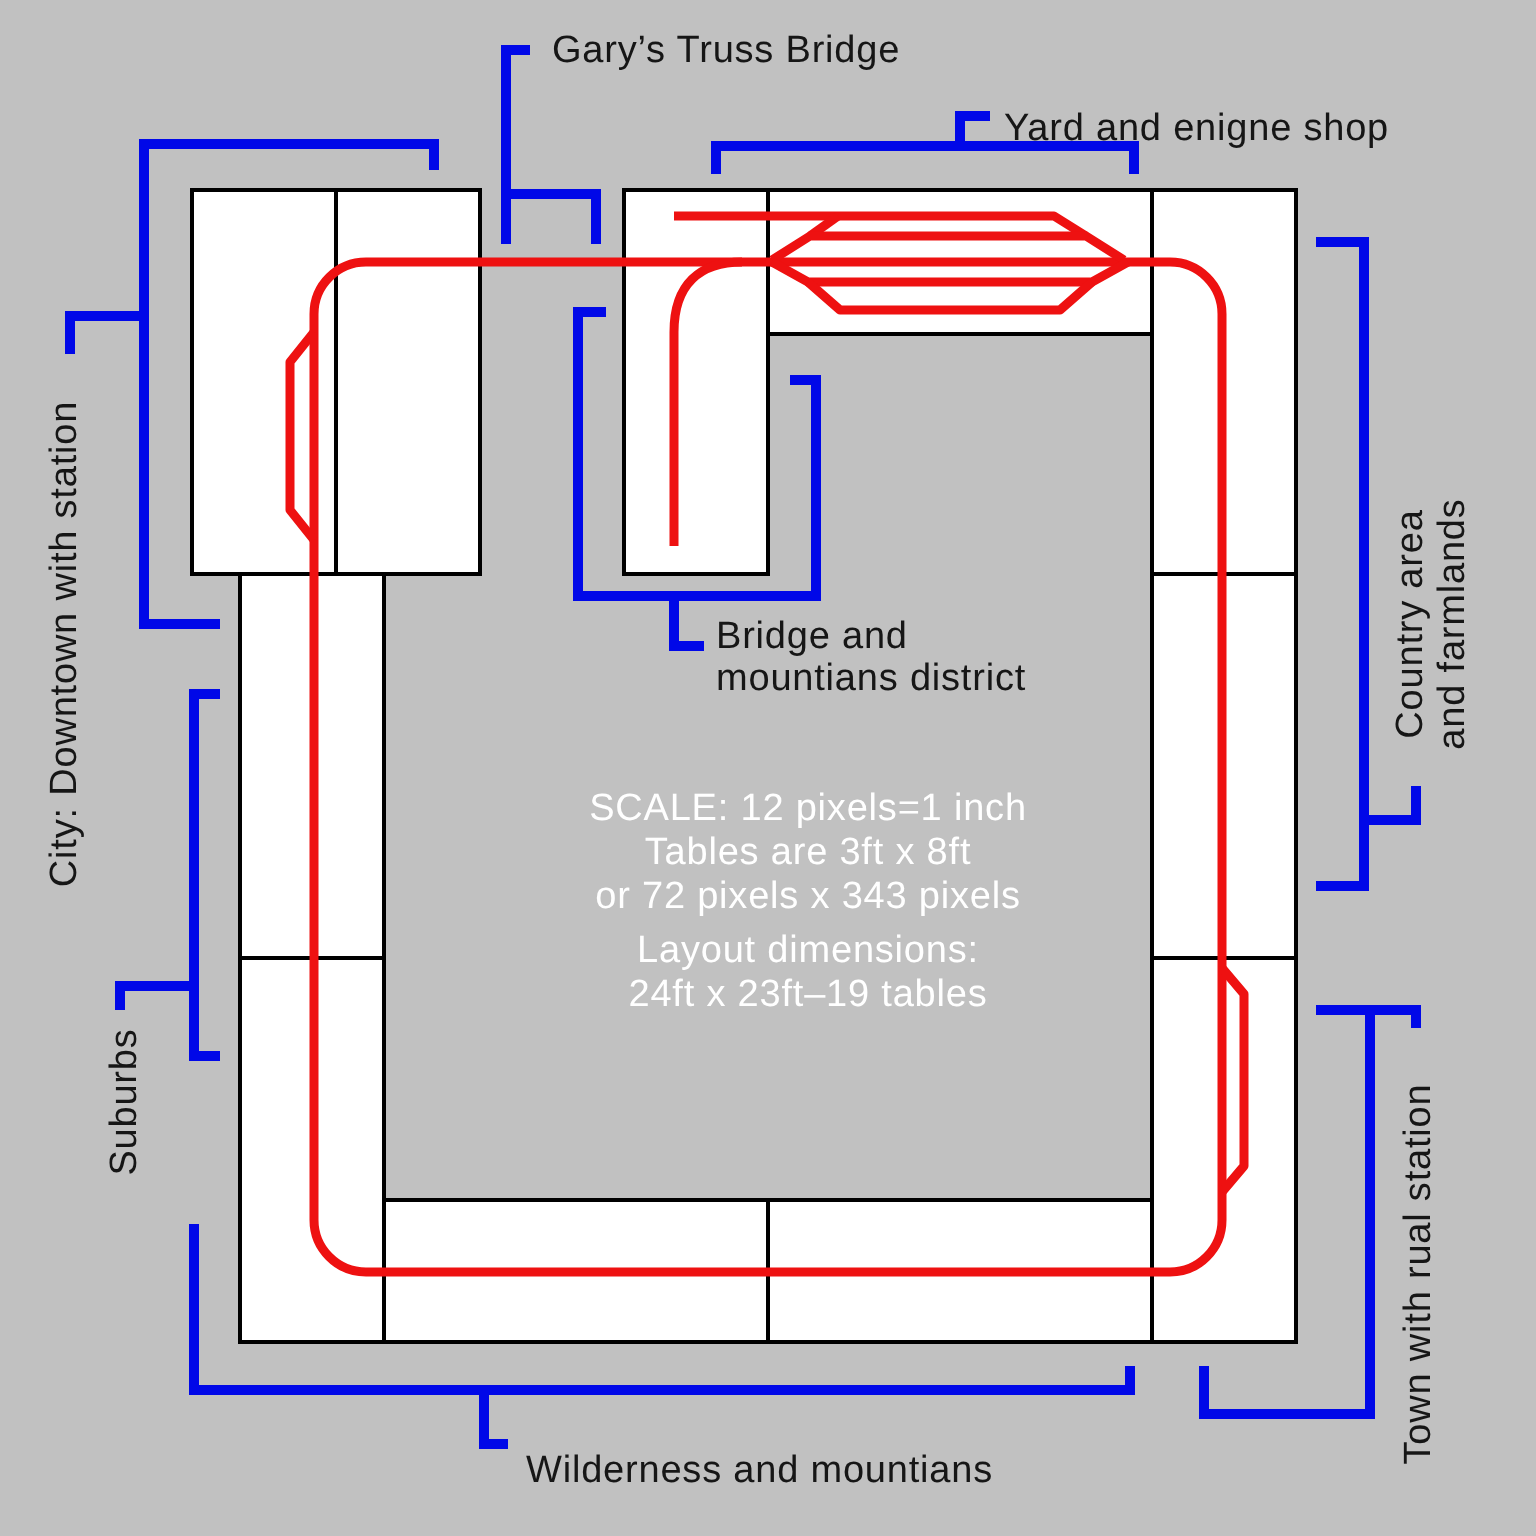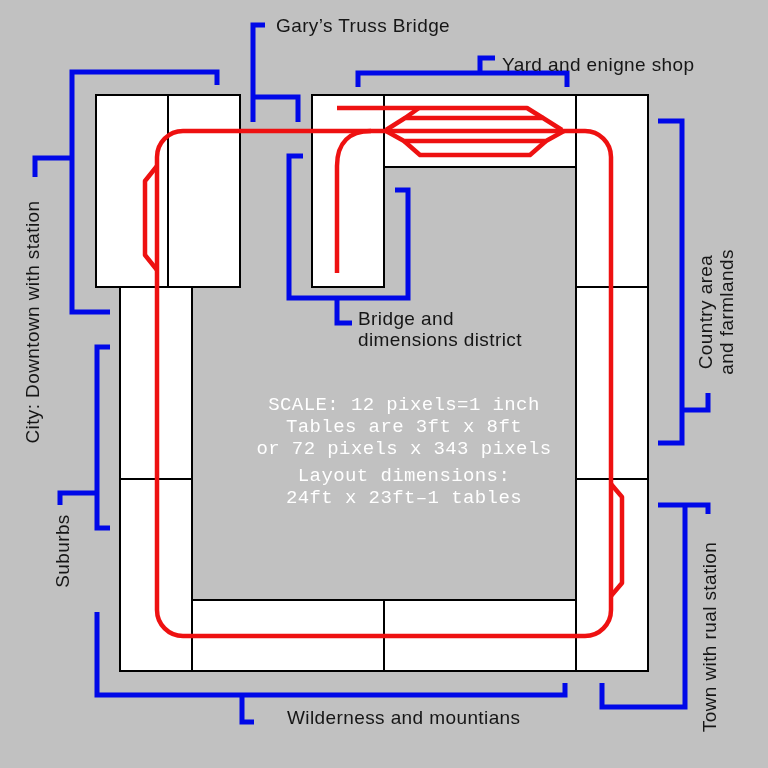--- a/index.html
+++ b/index.html
@@ -3,21 +3,21 @@
 <meta charset="utf-8">
 <style>
   html,body{margin:0;padding:0;background:#c1c1c1;}
   .stage{position:relative;width:768px;height:768px;background:#c1c1c1;overflow:hidden;
          font-family:"Liberation Sans","DejaVu Sans",sans-serif;padding-left:12px;}
   .stage svg{position:absolute;left:0;top:0;}
   .lbl{position:absolute;font-size:19px;line-height:21px;color:#161616;
        letter-spacing:.4px;white-space:nowrap;}
   .vlbl{text-align:center;transform:rotate(-90deg);transform-origin:50% 50%;}
   .scale-note{position:absolute;left:252px;width:304px;text-align:center;
-       color:#ffffff;font-size:19px;line-height:22px;letter-spacing:.4px;white-space:nowrap;font-family:Liberation Mono, monospace;}
+       color:#ffffff;font-size:19px;line-height:22px;letter-spacing:.4px;white-space:nowrap;}
 </style>
 </head>
 <body>
 
 <div class="stage">
 
   <svg width="768" height="768" viewBox="0 0 768 768">
 
     <g fill="#ffffff" stroke="#000000" stroke-width="2">
       <rect x="96" y="95" width="144" height="192"></rect>
@@ -66,39 +66,39 @@
   </svg>
 
   <div class="lbl" style="left:276px;top:15px;">
     <div>Gary’s Truss Bridge</div>
   </div>
 
   <div class="lbl" style="left:502px;top:54px;">Yard and enigne shop</div>
 
   <div class="lbl" style="left:358px;top:308px;">
     <div>Bridge and</div>
-    <div>dimensions district</div>
+    <div>mountians district</div>
   </div>
 
-  <div class="lbl" style="left:263px;top:707px;margin-left:24px;">Wilderness and mountians</div>
+  <div class="lbl" style="left:263px;top:725px;">Wilderness and mountians</div>
 
   <div class="lbl vlbl" style="left:-127px;top:311px;width:320px;height:22px;">City: Downtown with station</div>
 
   <div class="lbl vlbl" style="left:3px;top:540px;width:120px;height:22px;">Suburbs</div>
 
   <div class="lbl vlbl" style="left:631px;top:291px;width:170px;height:42px;">
     <div>Country area</div>
     <div>and farmlands</div>
   </div>
 
   <div class="lbl vlbl" style="left:590px;top:626px;width:240px;height:22px;">Town with rual station</div>
 
   <div class="scale-note" style="top:394px;">
     <div>SCALE: 12 pixels=1 inch</div>
     <div>Tables are 3ft x 8ft</div>
     <div>or 72 pixels x 343 pixels</div>
   </div>
   <div class="scale-note" style="top:465px;text-align:center;">
     <div>Layout dimensions:</div>
-    <div>24ft x 23ft–1 tables</div>
+    <div>24ft x 23ft–19 tables</div>
   </div>
 
 </div>
 
 </body></html>

